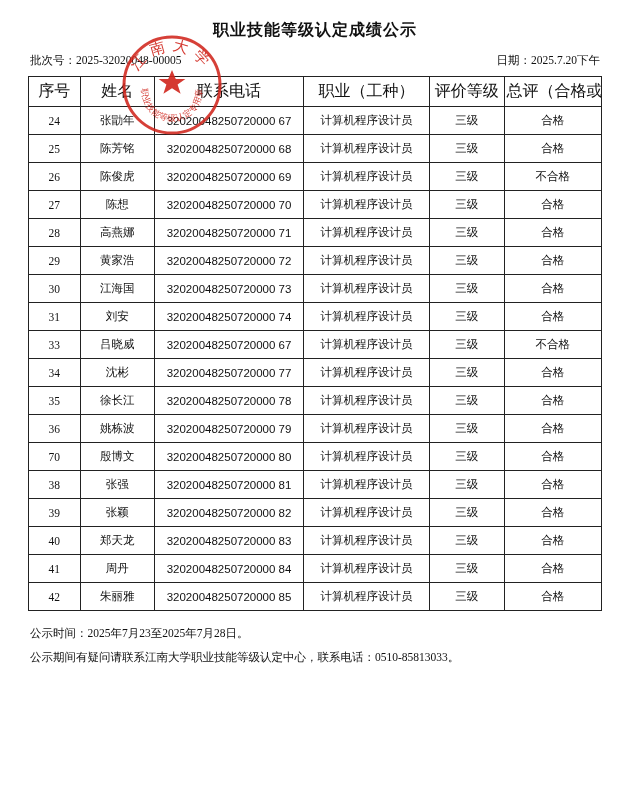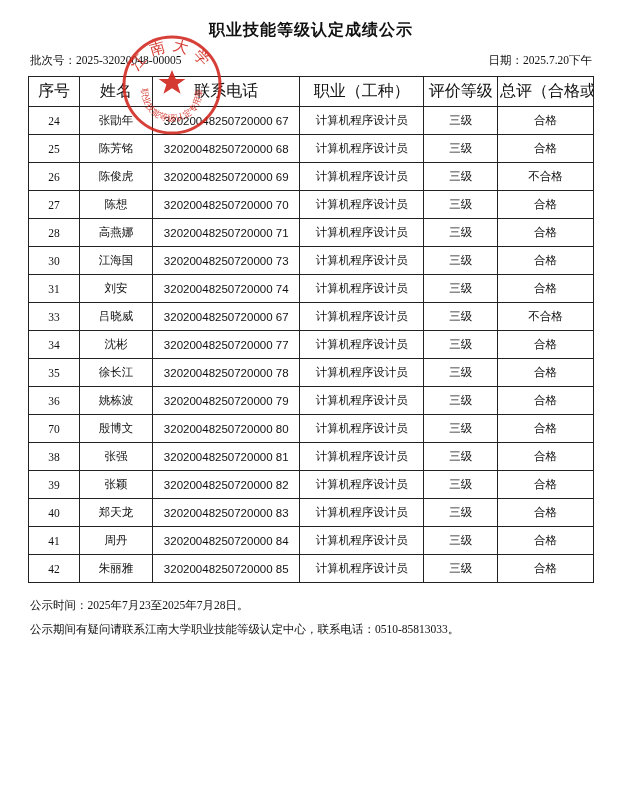--- a/index.html
+++ b/index.html
@@ -13,21 +13,21 @@
     font-family: "Liberation Serif", "DejaVu Serif", serif;
     color: #111;
     position: relative;
     overflow: hidden;
   }
   .page {
     position: relative;
     width: 634px;
     height: 797px;
     box-sizing: border-box;
-    padding: 14px 40px 0 28px;
+    padding: 14px 32px 0 28px;
   }
   .doc-title {
     text-align: center;
     font-size: 16px;
     font-weight: bold;
     letter-spacing: 1px;
     margin: 6px 0 12px 0;
     font-family: "Liberation Sans", "DejaVu Sans", sans-serif;
   }
   .meta-row {
@@ -153,20 +153,28 @@
           <td>陈想</td>
           <td class="idnum">32020048250720000 70</td>
           <td>计算机程序设计员</td>
           <td>三级</td>
           <td>合格</td>
         </tr>
       <tr>
           <td>28</td>
           <td>高燕娜</td>
           <td class="idnum">32020048250720000 71</td>
+          <td>计算机程序设计员</td>
+          <td>三级</td>
+          <td>合格</td>
+        </tr>
+      <tr>
+          <td>29</td>
+          <td>黄家浩</td>
+          <td class="idnum">32020048250720000 72</td>
           <td>计算机程序设计员</td>
           <td>三级</td>
           <td>合格</td>
         </tr>
       <tr>
           <td>30</td>
           <td>江海国</td>
           <td class="idnum">32020048250720000 73</td>
           <td>计算机程序设计员</td>
           <td>三级</td>

